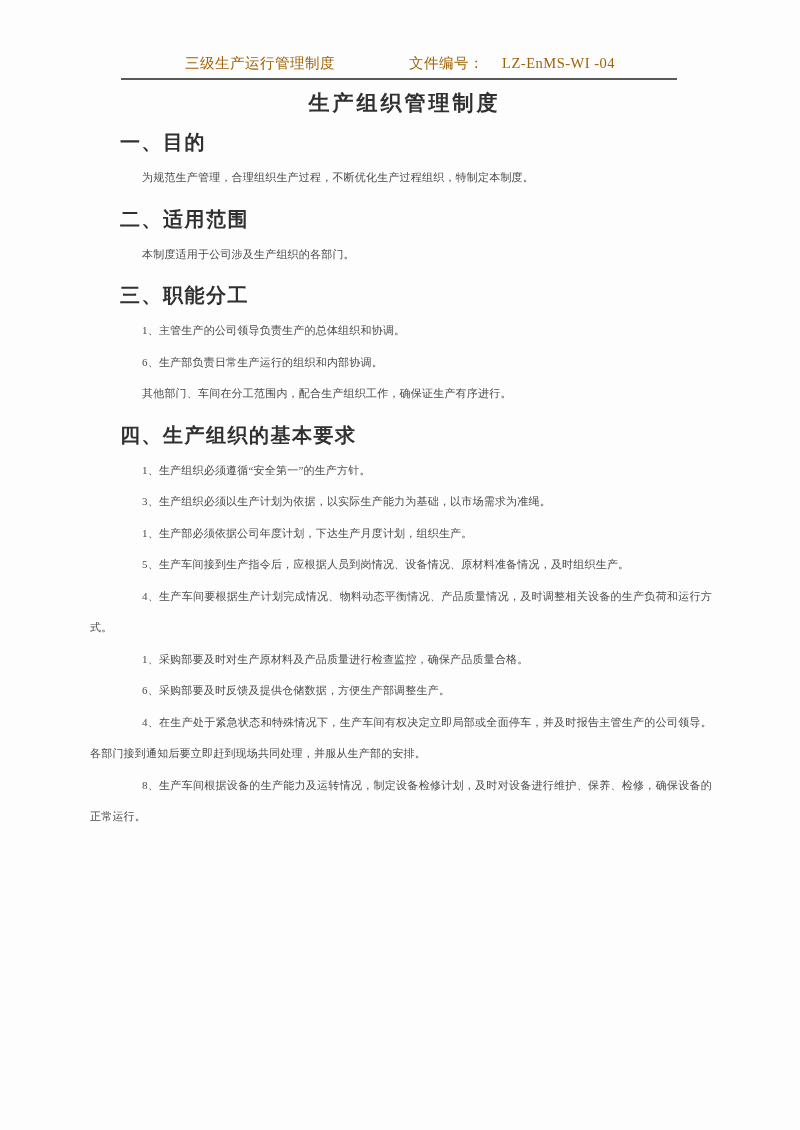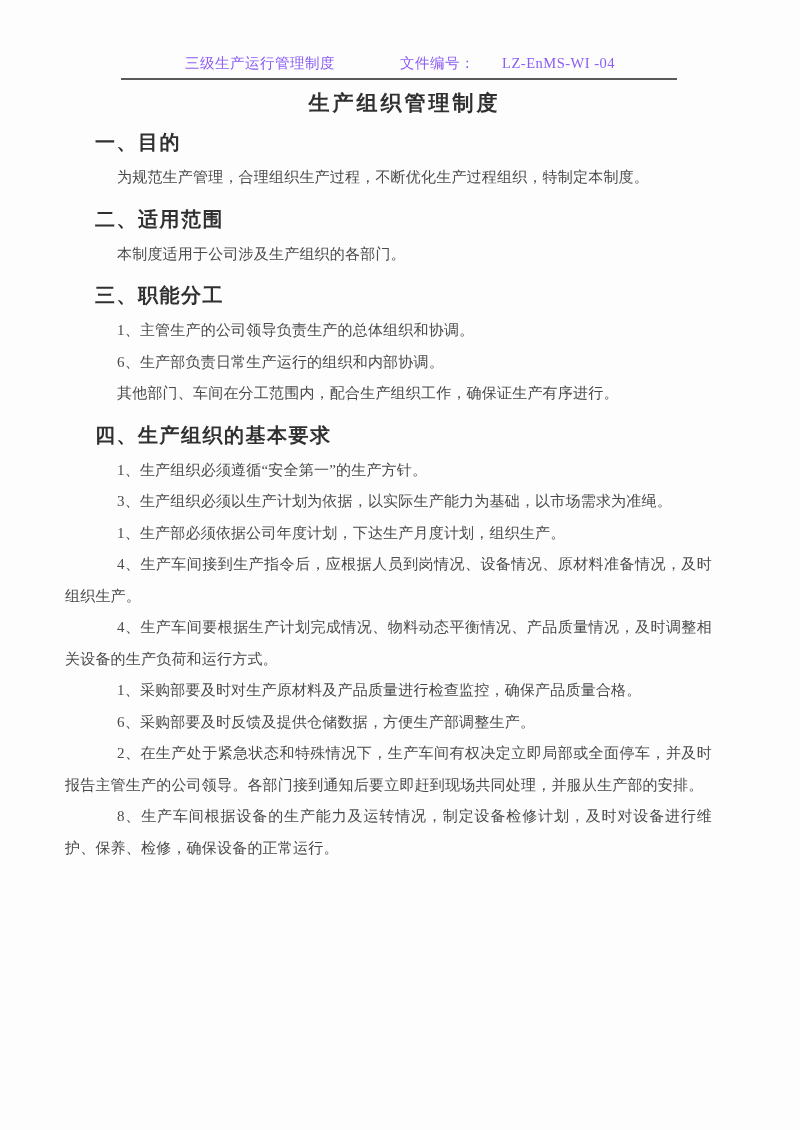--- a/index.html
+++ b/index.html
@@ -29,54 +29,54 @@
   .header-row {
     margin-left: 121px;
     width: 556px;
     border-bottom: 2px solid var(--rule);
     display: flex;
     justify-content: space-between;
     align-items: flex-end;
     padding: 0 62px 4px 64px;
     font-size: 14.5px;
     line-height: 22px;
-    color: #8b5cf6;
+    color: #a16207;
     letter-spacing: 0.5px;
   }
   .doc-no {
     display: flex;
-    gap: 27px;
+    gap: 18px;
     white-space: nowrap;
   }
   
   .doc-title {
     margin: 9px 0 0 9px;
     text-align: center;
     font-size: 21px;
     line-height: 28px;
     font-weight: bold;
     letter-spacing: 3px;
     color: var(--heading);
     font-family: "Liberation Serif", "DejaVu Serif", serif;
   }
   
   .content {
-    margin: 0 88px 0 65px; 
+    margin: 0 88px 0 90px; 
   }
   .section-heading {
     font-family: "Liberation Sans", "DejaVu Sans", sans-serif;
     font-size: 20px;
     line-height: 24px;
     font-weight: bold;
     color: var(--heading);
     letter-spacing: 1.5px;
     margin: 13px 0 8px 30px;
   }
   .body-para {
-    font-size: 15px;
+    font-size: 11px;
     line-height: 31.5px;
     margin: 0;
     text-indent: 52px;
     text-align: justify;
     color: var(--text);
     letter-spacing: 0.2px;
     font-family: Liberation Serif, serif;
   }
 </style>
 </head>
@@ -105,21 +105,21 @@
     <h2 class="section-heading">三、职能分工</h2>
     <p class="body-para">1、主管生产的公司领导负责生产的总体组织和协调。</p>
     <p class="body-para">6、生产部负责日常生产运行的组织和内部协调。</p>
     <p class="body-para">其他部门、车间在分工范围内，配合生产组织工作，确保证生产有序进行。</p>
 
     <h2 class="section-heading">四、生产组织的基本要求</h2>
     <p class="body-para">1、生产组织必须遵循“安全第一”的生产方针。</p>
     <p class="body-para">3、生产组织必须以生产计划为依据，以实际生产能力为基础，以市场需求为准绳。</p>
 
     <p class="body-para">1、生产部必须依据公司年度计划，下达生产月度计划，组织生产。</p>
-    <p class="body-para">4、生产车间接到生产指令后，应根据人员到岗情况、设备情况、原材料准备情况，及时组织生产。</p>
+    <p class="body-para">5、生产车间接到生产指令后，应根据人员到岗情况、设备情况、原材料准备情况，及时组织生产。</p>
     <p class="body-para">4、生产车间要根据生产计划完成情况、物料动态平衡情况、产品质量情况，及时调整相关设备的生产负荷和运行方式。</p>
     <p class="body-para">1、采购部要及时对生产原材料及产品质量进行检查监控，确保产品质量合格。</p>
     <p class="body-para">6、采购部要及时反馈及提供仓储数据，方便生产部调整生产。</p>
-    <p class="body-para">2、在生产处于紧急状态和特殊情况下，生产车间有权决定立即局部或全面停车，并及时报告主管生产的公司领导。各部门接到通知后要立即赶到现场共同处理，并服从生产部的安排。</p>
+    <p class="body-para">4、在生产处于紧急状态和特殊情况下，生产车间有权决定立即局部或全面停车，并及时报告主管生产的公司领导。各部门接到通知后要立即赶到现场共同处理，并服从生产部的安排。</p>
     <p class="body-para">8、生产车间根据设备的生产能力及运转情况，制定设备检修计划，及时对设备进行维护、保养、检修，确保设备的正常运行。</p>
 
   </div>
 </div>
 
 </body></html>

